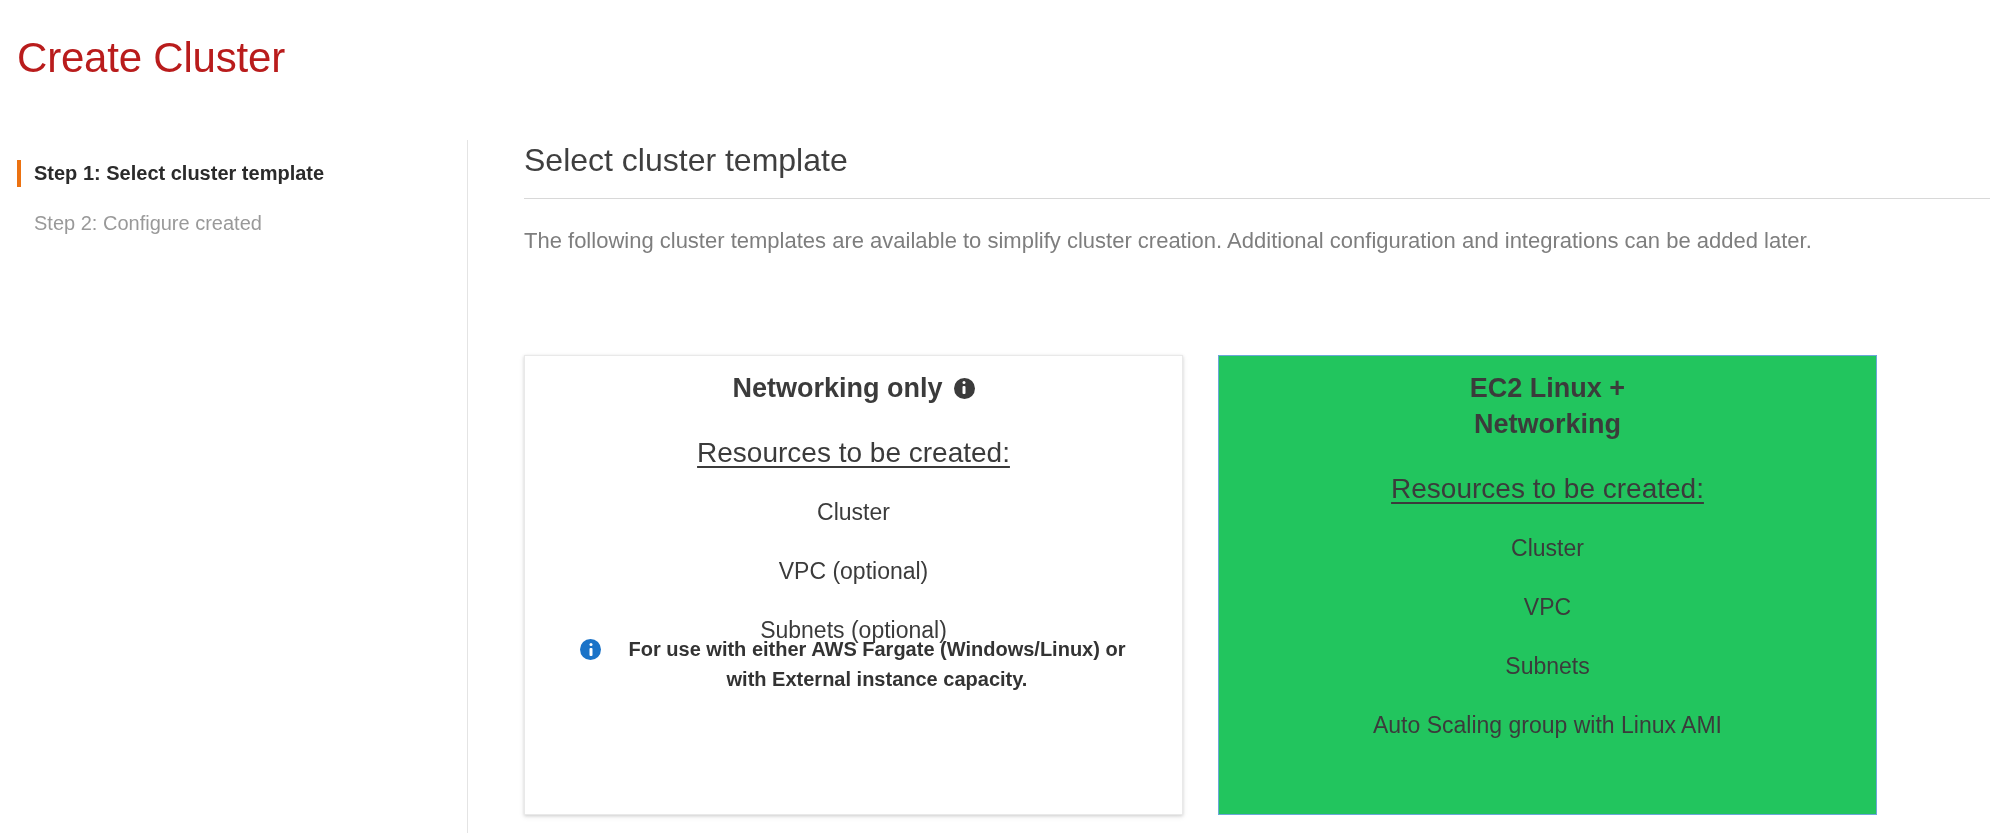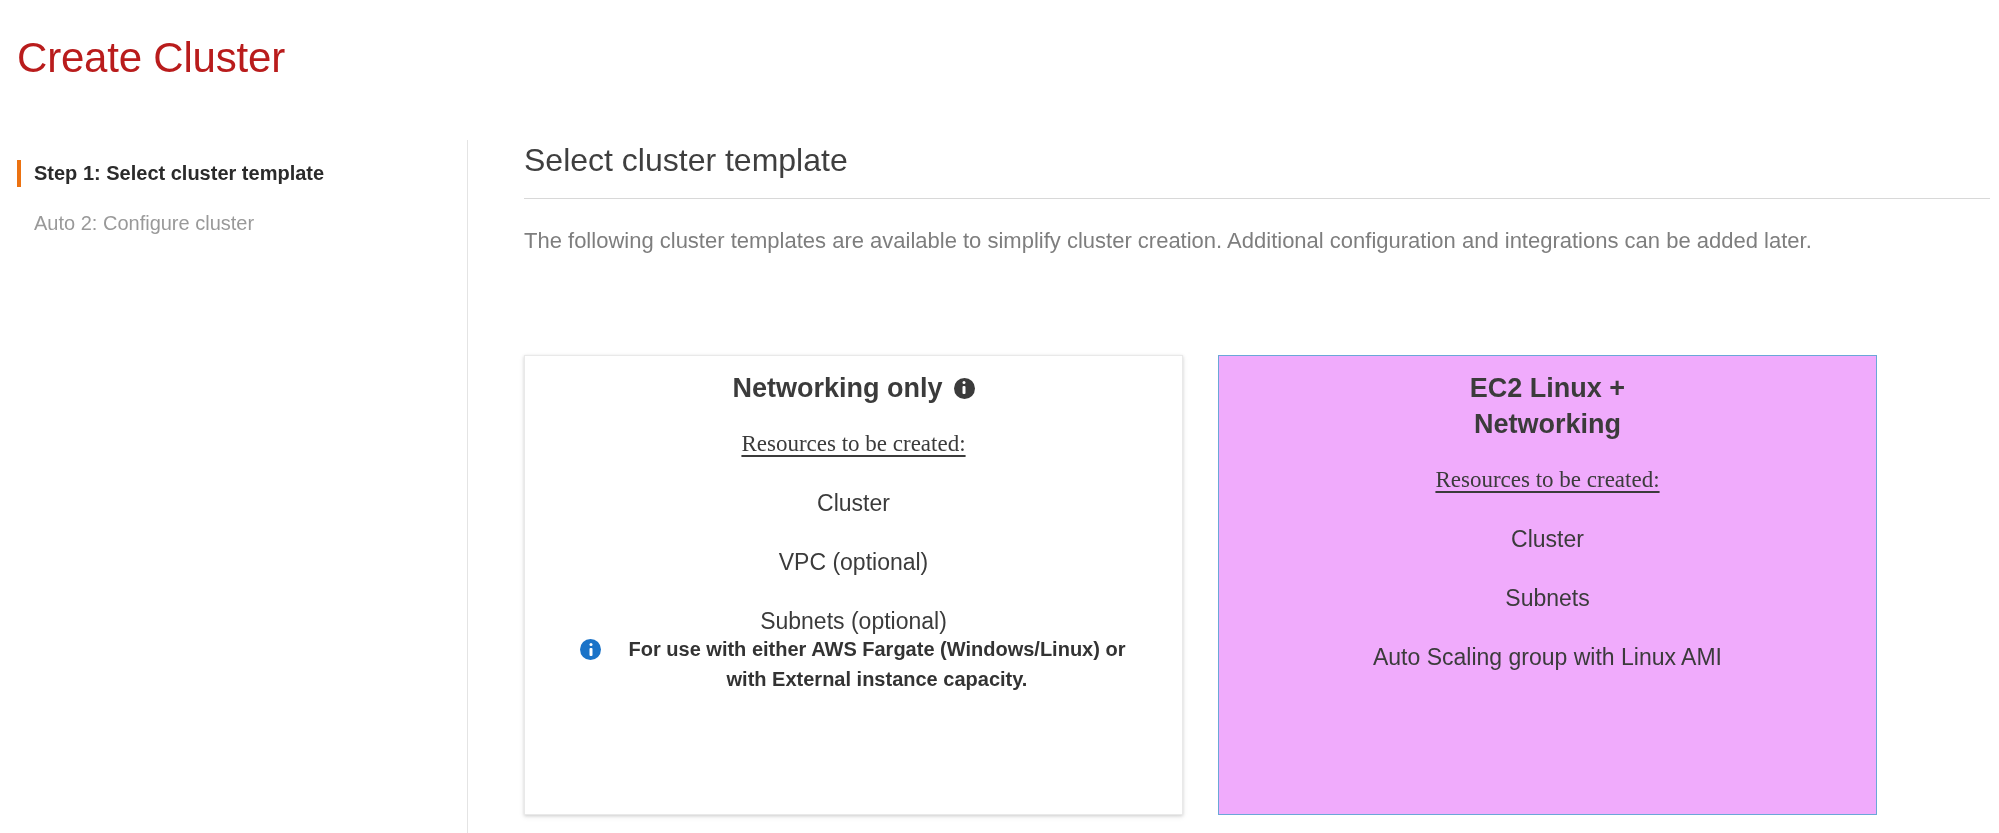--- a/index.html
+++ b/index.html
@@ -127,47 +127,46 @@
     box-sizing: border-box;
     background: #ffffff;
     border: 1px solid #e9e9e9;
     box-shadow: 0 1px 3px rgba(0,0,0,0.14), 0 2px 6px rgba(0,0,0,0.07);
     padding: 14px 24px 0 24px;
     text-align: center;
     position: relative;
     cursor: pointer;
   }
   .card.selected {
-    background: #f0abfc;
+    background: #22c55e;
     border: 1px solid #6ba7d8;
     box-shadow: none;
   }
   .card-title {
     font-size: 27px;
     font-weight: 700;
     color: #3b3b3b;
     line-height: 36px;
     margin: 0;
     display: block;
   }
   .card-title-row {
     display: inline-flex;
     align-items: center;
     justify-content: center;
     gap: 11px;
   }
   .card-subtitle {
-    margin-top: 23px;
-    font-size: 23px;
+    margin-top: 32px;
+    font-size: 28px;
     color: #3b3b3b;
     line-height: 30px;
     text-decoration: underline;
     text-underline-offset: 4px;
     display: inline-block;
-    font-family: Liberation Serif, serif;
   }
   .resource-list {
     list-style: none;
     margin: 0;
     padding: 0;
   }
   .resource-item {
     font-size: 23px;
     color: #3b3b3b;
     line-height: 30px;
@@ -233,21 +232,21 @@
 
 <div class="wizard">
 
   <nav class="steps-nav">
     <div class="step-item active">
       <span class="step-marker"></span>
       <span class="step-label">Step 1: Select cluster template</span>
     </div>
     <div class="step-item inactive">
       <span class="step-marker hidden"></span>
-      <span class="step-label">Auto 2: Configure cluster</span>
+      <span class="step-label">Step 2: Configure created</span>
     </div>
   </nav>
 
   <section class="content">
     <h2 class="content-heading">Select cluster template</h2>
     <div class="heading-rule"></div>
     <p class="content-desc">The following cluster templates are available to simplify cluster creation. Additional configuration and integrations can be added later.</p>
 
     <div class="cards">
 
@@ -275,20 +274,21 @@
       <div class="card selected">
         <div class="card-title">
           <span>EC2 Linux +</span><br>
           <span>Networking</span>
         </div>
         <div>
           <span class="card-subtitle">Resources to be created:</span>
         </div>
         <ul class="resource-list">
           <li class="resource-item">Cluster</li>
+          <li class="resource-item">VPC</li>
           <li class="resource-item">Subnets</li>
           <li class="resource-item">Auto Scaling group with Linux AMI</li>
         </ul>
       </div>
 
     </div>
   </section>
 </div>
 
 </body></html>

